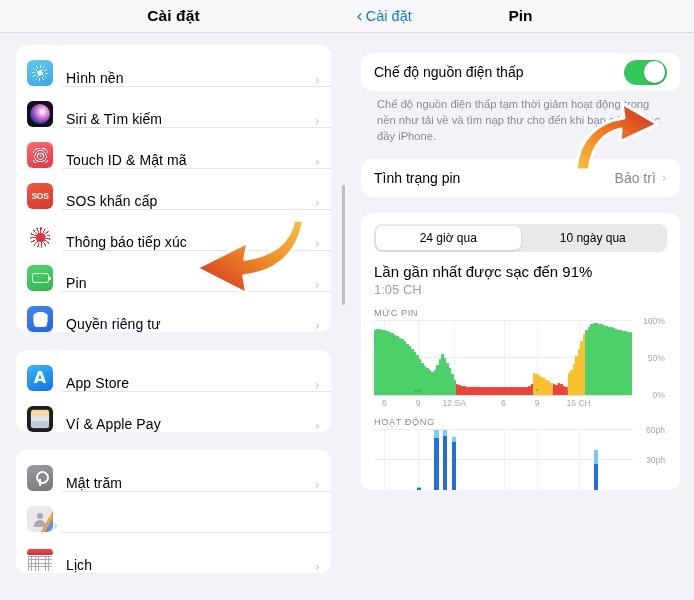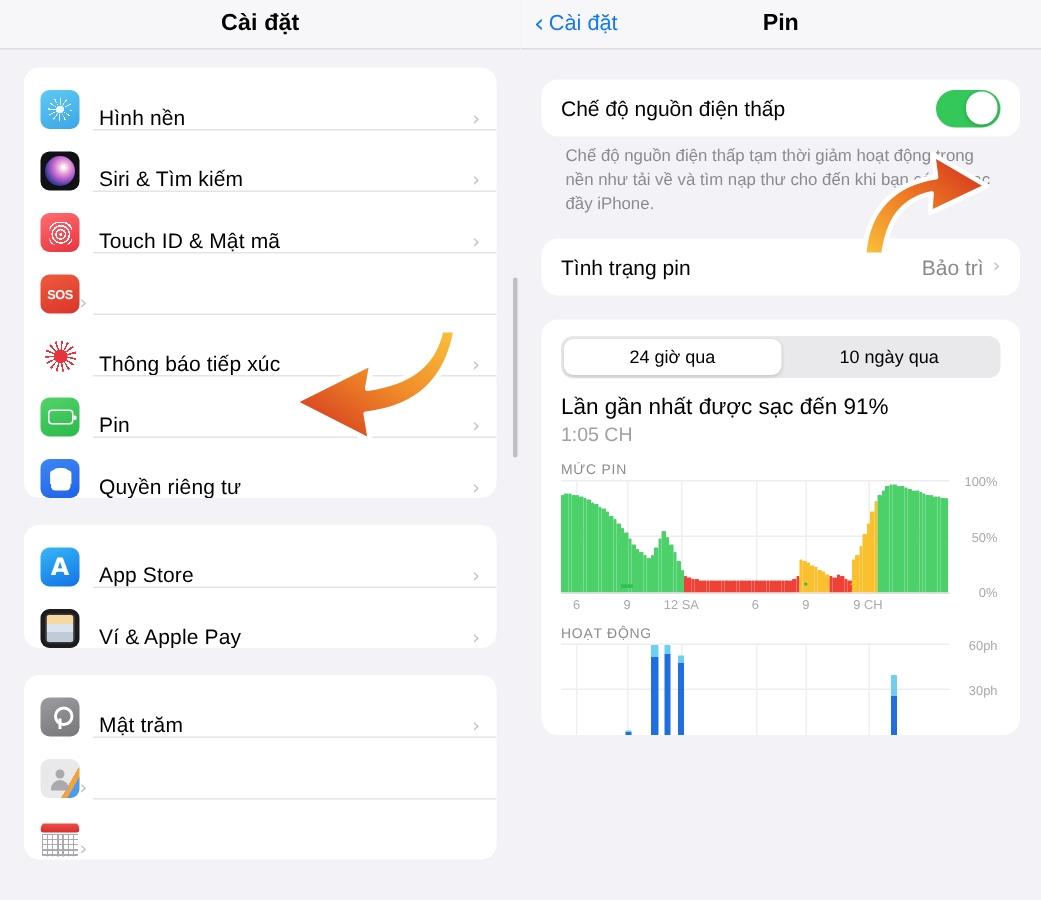--- a/index.html
+++ b/index.html
@@ -297,20 +297,21 @@
           <div class="app-icon ic-touchid">
               <div class="fp"></div>
             </div>
           <div class="row-label">Touch ID &amp; Mật mã</div>
           <div class="chev">›</div>
         </div>
         <div class="row">
           <div class="app-icon ic-sos">
               <span>SOS</span>
             </div>
+          <div class="row-label">SOS khẩn cấp</div>
           <div class="chev">›</div>
         </div>
         <div class="row">
           <div class="app-icon ic-exposure">
               <div class="dotring"></div>
             </div>
           <div class="row-label">Thông báo tiếp xúc</div>
           <div class="chev">›</div>
         </div>
         <div class="row">
@@ -360,20 +361,21 @@
             </div>
           <div class="chev">›</div>
         </div>
         <div class="row">
           <div class="app-icon ic-calendar">
               <div class="cal">
                 <div class="top"></div>
                 <div class="grid"></div>
               </div>
             </div>
+          <div class="row-label">Lịch</div>
           <div class="chev">›</div>
         </div>
       </div>
 
     </div>
     <div class="sb-track"></div>
   </div>
 
   <div class="detail">
     <div class="detail-header">
@@ -539,21 +541,21 @@
                 <div class="ylab" style="bottom: calc(50% + 0px); top: auto; transform: translateY(50%);">50%</div>
                 <div class="ylab" style="bottom: calc(100% + 0px); top: auto; transform: translateY(50%);">100%</div>
               </div>
           </div>
           <div class="xaxis" id="bl-xaxis">
               <div class="xlab" style="left: 4%;">6</div>
               <div class="xlab" style="left: 17%;">9</div>
               <div class="xlab" style="left: 31%;">12 SA</div>
               <div class="xlab" style="left: 50%;">6</div>
               <div class="xlab" style="left: 63%;">9</div>
-              <div class="xlab" style="left: 79%;">9 CH</div>
+              <div class="xlab" style="left: 79%;">16 CH</div>
               <div class="marker" style="left: 17%;">▬</div>
               <div class="marker" style="left: 63%;">•</div>
               <div class="marker" style="left: 76%;">⚡</div>
             </div>
         </div>
 
         <div class="chart-sec" style="padding-top:9px">
           <div class="chart-cap">HOẠT ĐỘNG</div>
           <div class="plot activity">
             <div class="grid-lines" id="ac-grid">

